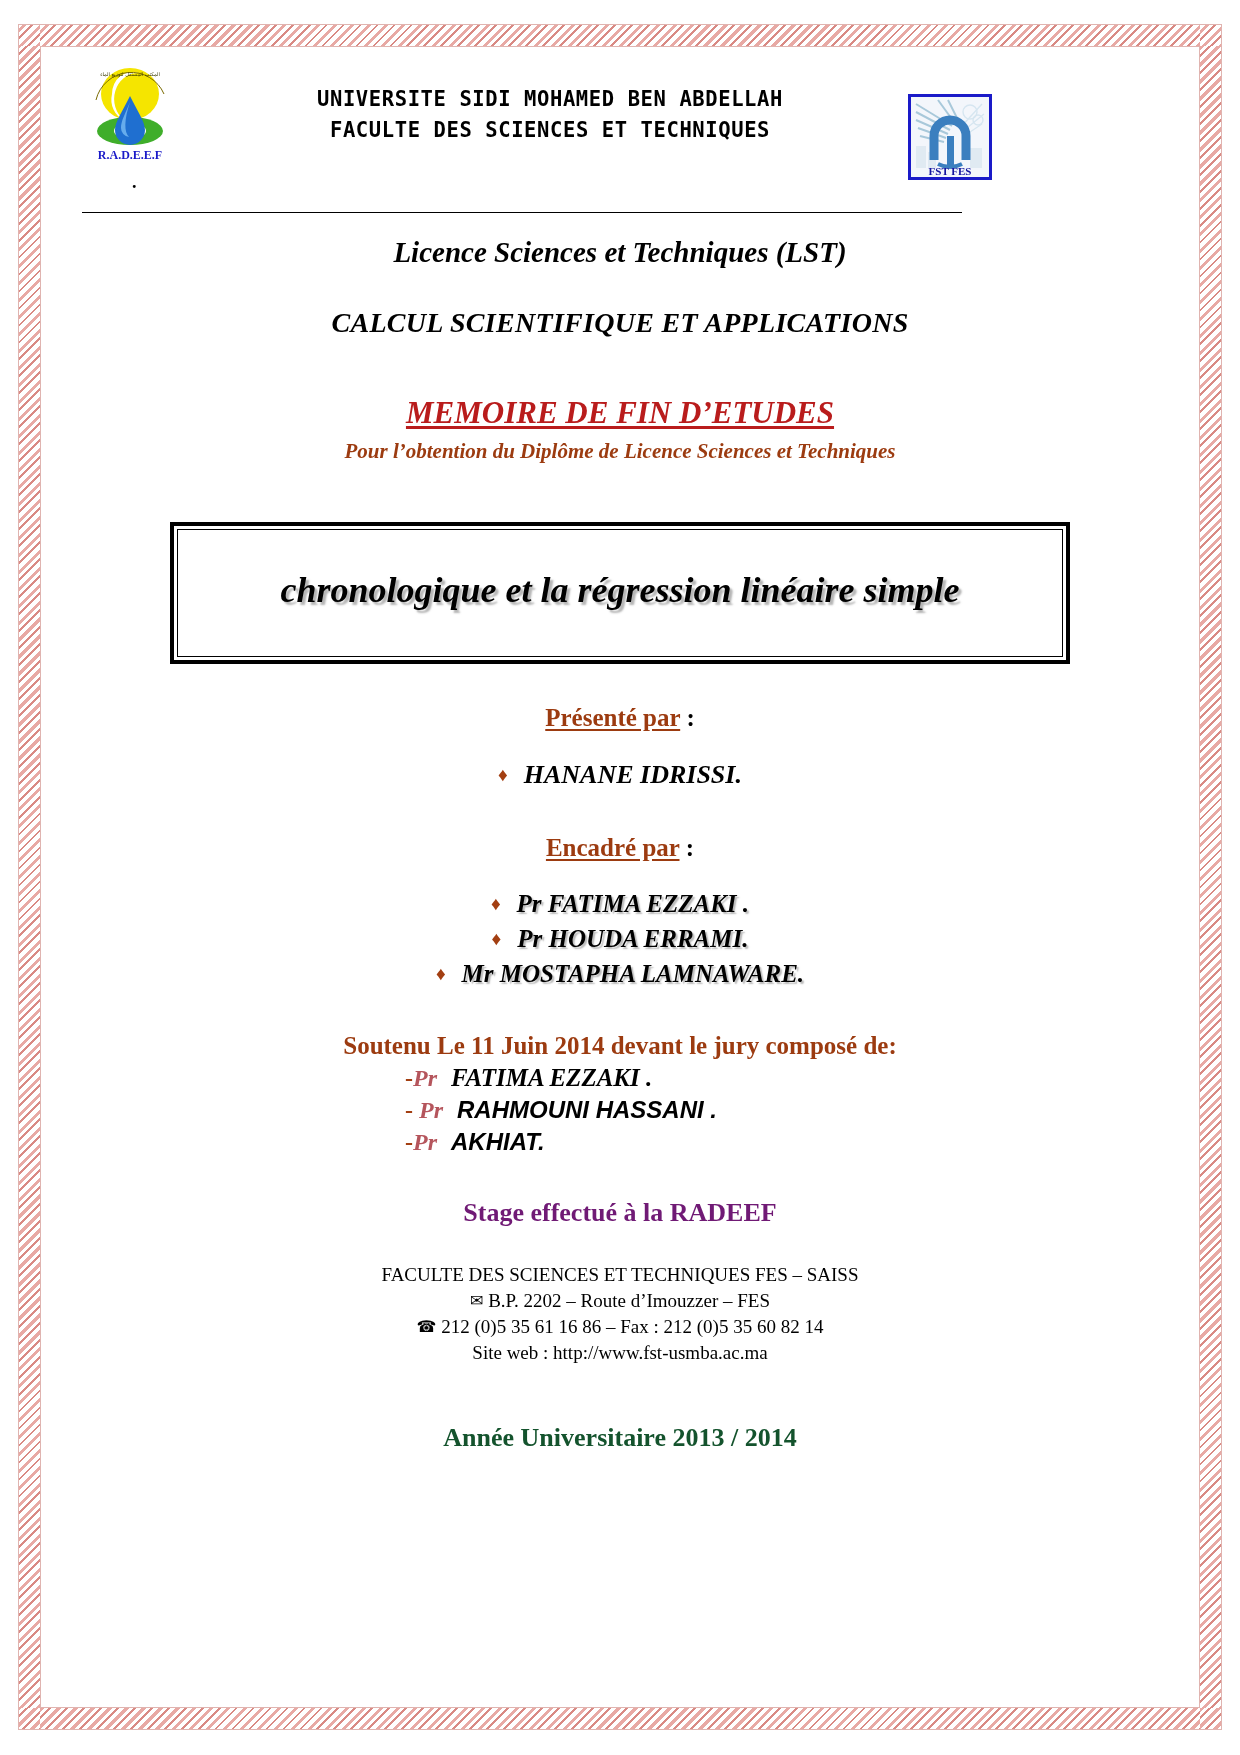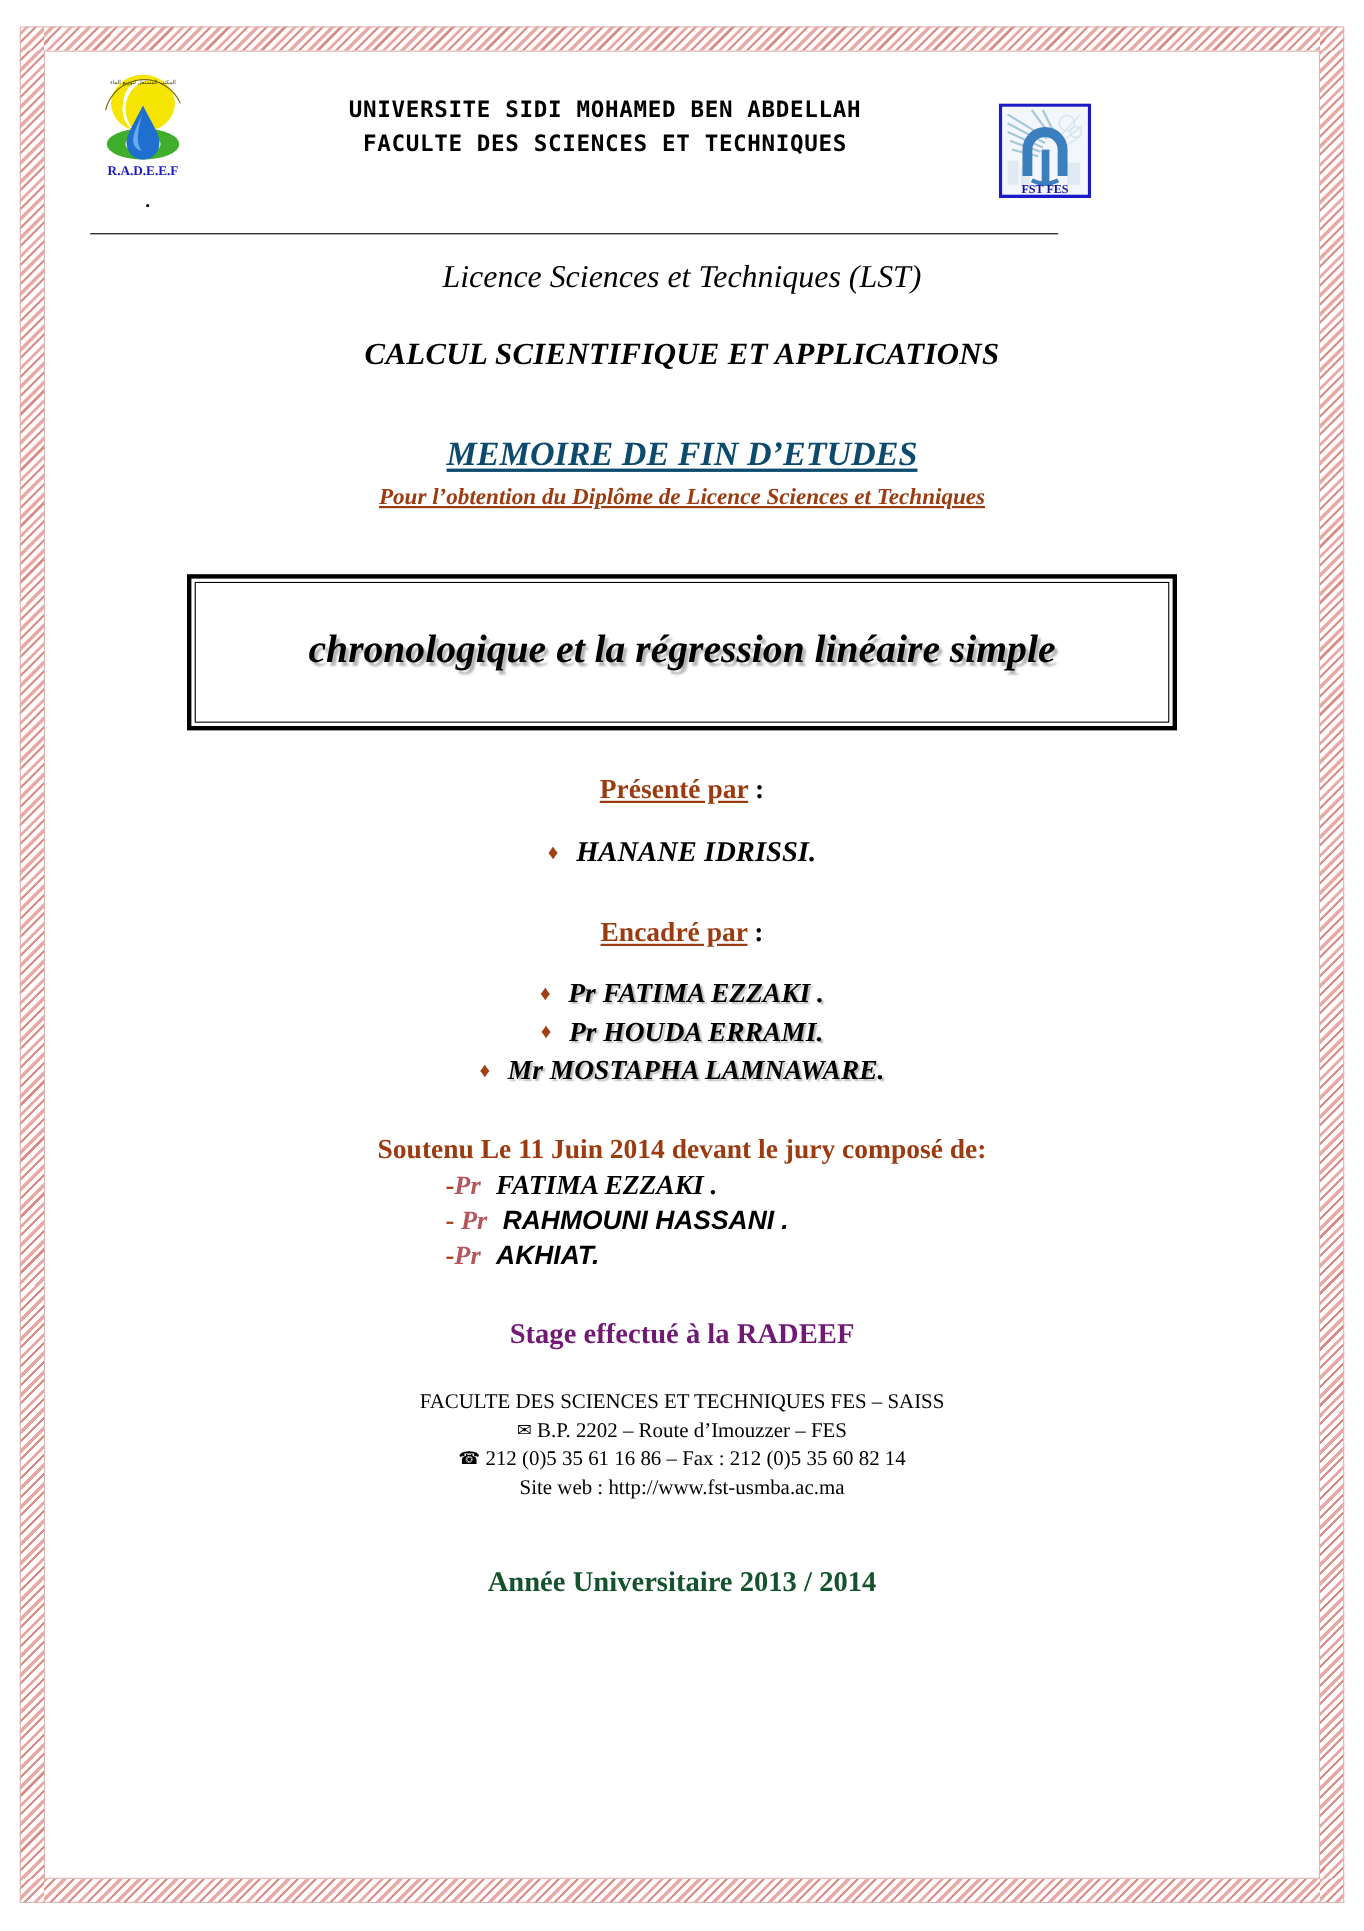--- a/index.html
+++ b/index.html
@@ -118,58 +118,57 @@
     height: 0;
     border-top: 1.6px solid #000;
   }
 
   
   .lst-line {
     margin-top: 40px;
     text-align: center;
     font-family: "Liberation Serif", serif;
     font-style: italic;
-    font-weight: normal;
+    font-weight: bold;
     font-size: 29px;
     color: #000;
   }
   .calcul-line {
     margin-top: 38px;
     text-align: center;
     font-family: "Liberation Serif", serif;
     font-style: italic;
     font-weight: bold;
     font-size: 28px;
     color: #000;
     letter-spacing: 0.3px;
   }
   .memoire-line {
     margin-top: 56px;
     text-align: center;
     font-family: "Liberation Serif", serif;
     font-style: italic;
     font-weight: bold;
     font-size: 31px;
-    color: #0c4a6e;
+    color: #b91c1c;
   }
   .memoire-line span {
     text-decoration: underline;
     text-underline-offset: 3px;
   }
   .memoire-sub {
     margin-top: 8px;
     text-align: center;
     font-family: "Liberation Serif", serif;
     font-style: italic;
     font-weight: bold;
     font-size: 21px;
     color: #9c3b10;
   }
   .memoire-sub span {
-    text-decoration: underline;
     text-underline-offset: 2px;
   }
 
   
   .title-box-wrap {
     margin: 58px auto 0 auto;
     width: 900px;
     border: 4px solid #000;
     padding: 3px;
     background: #fff;

